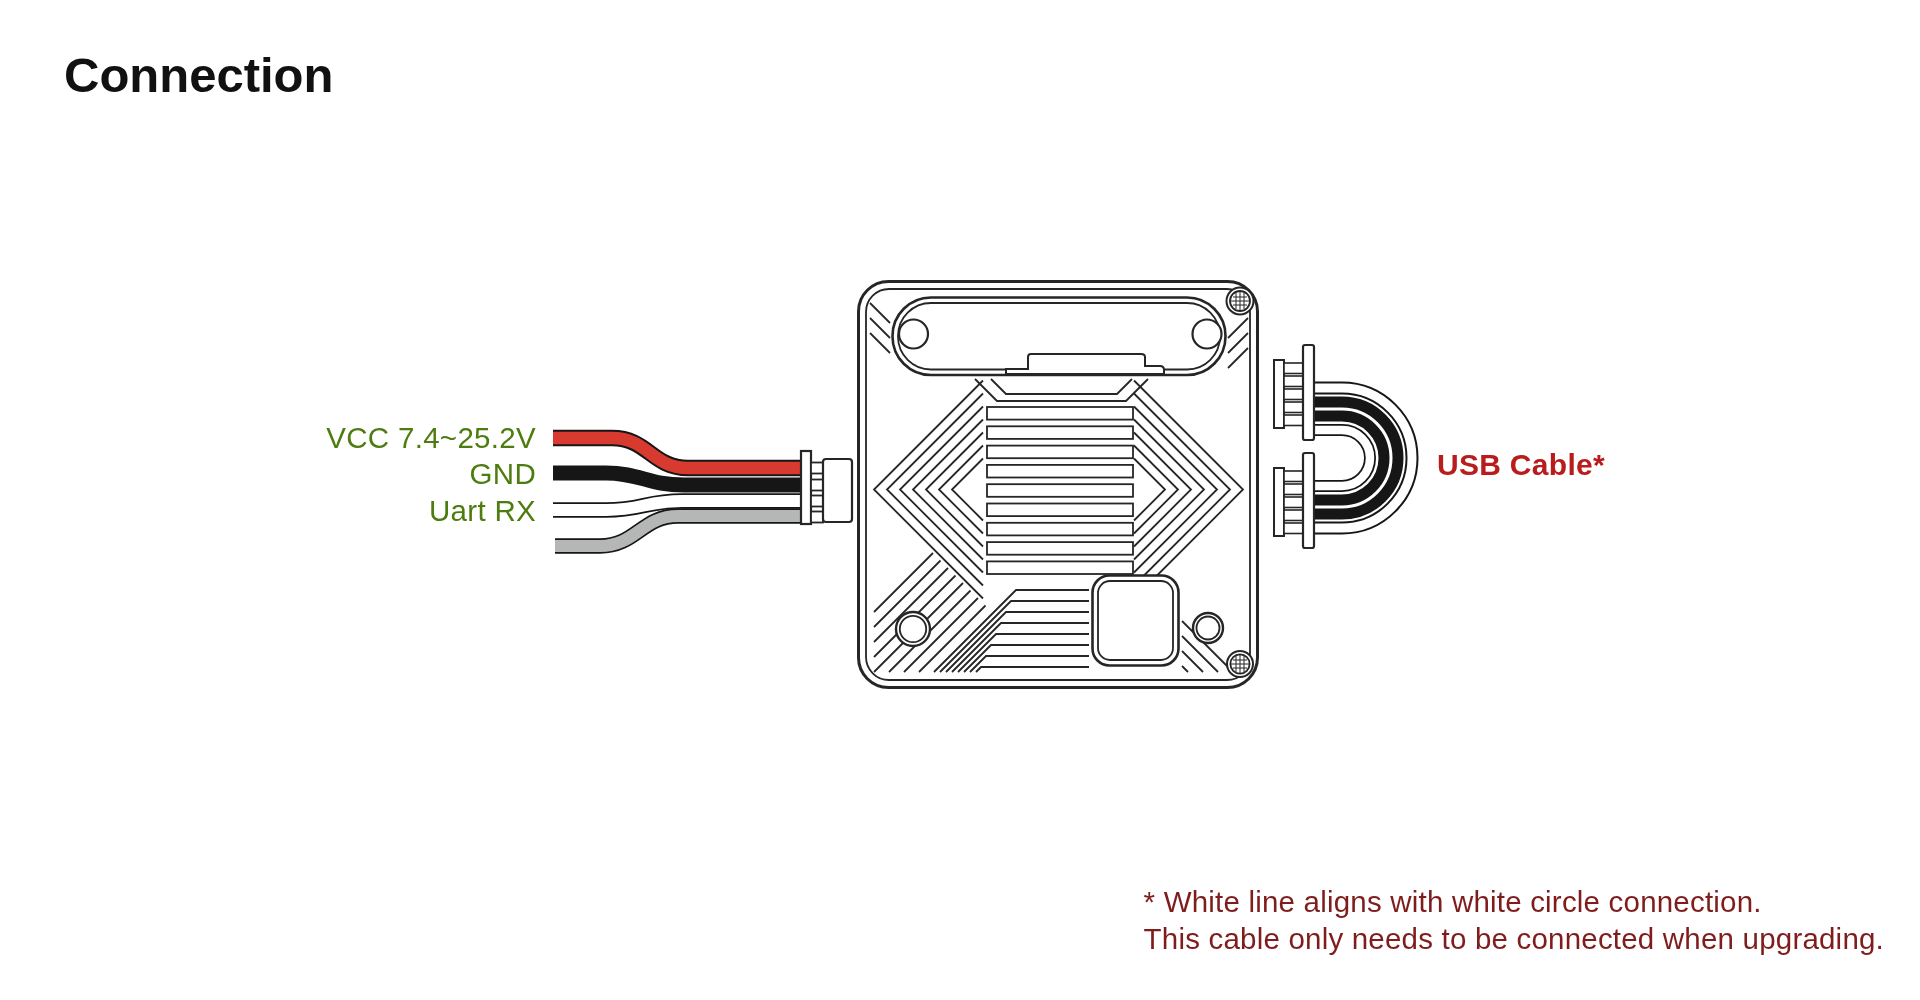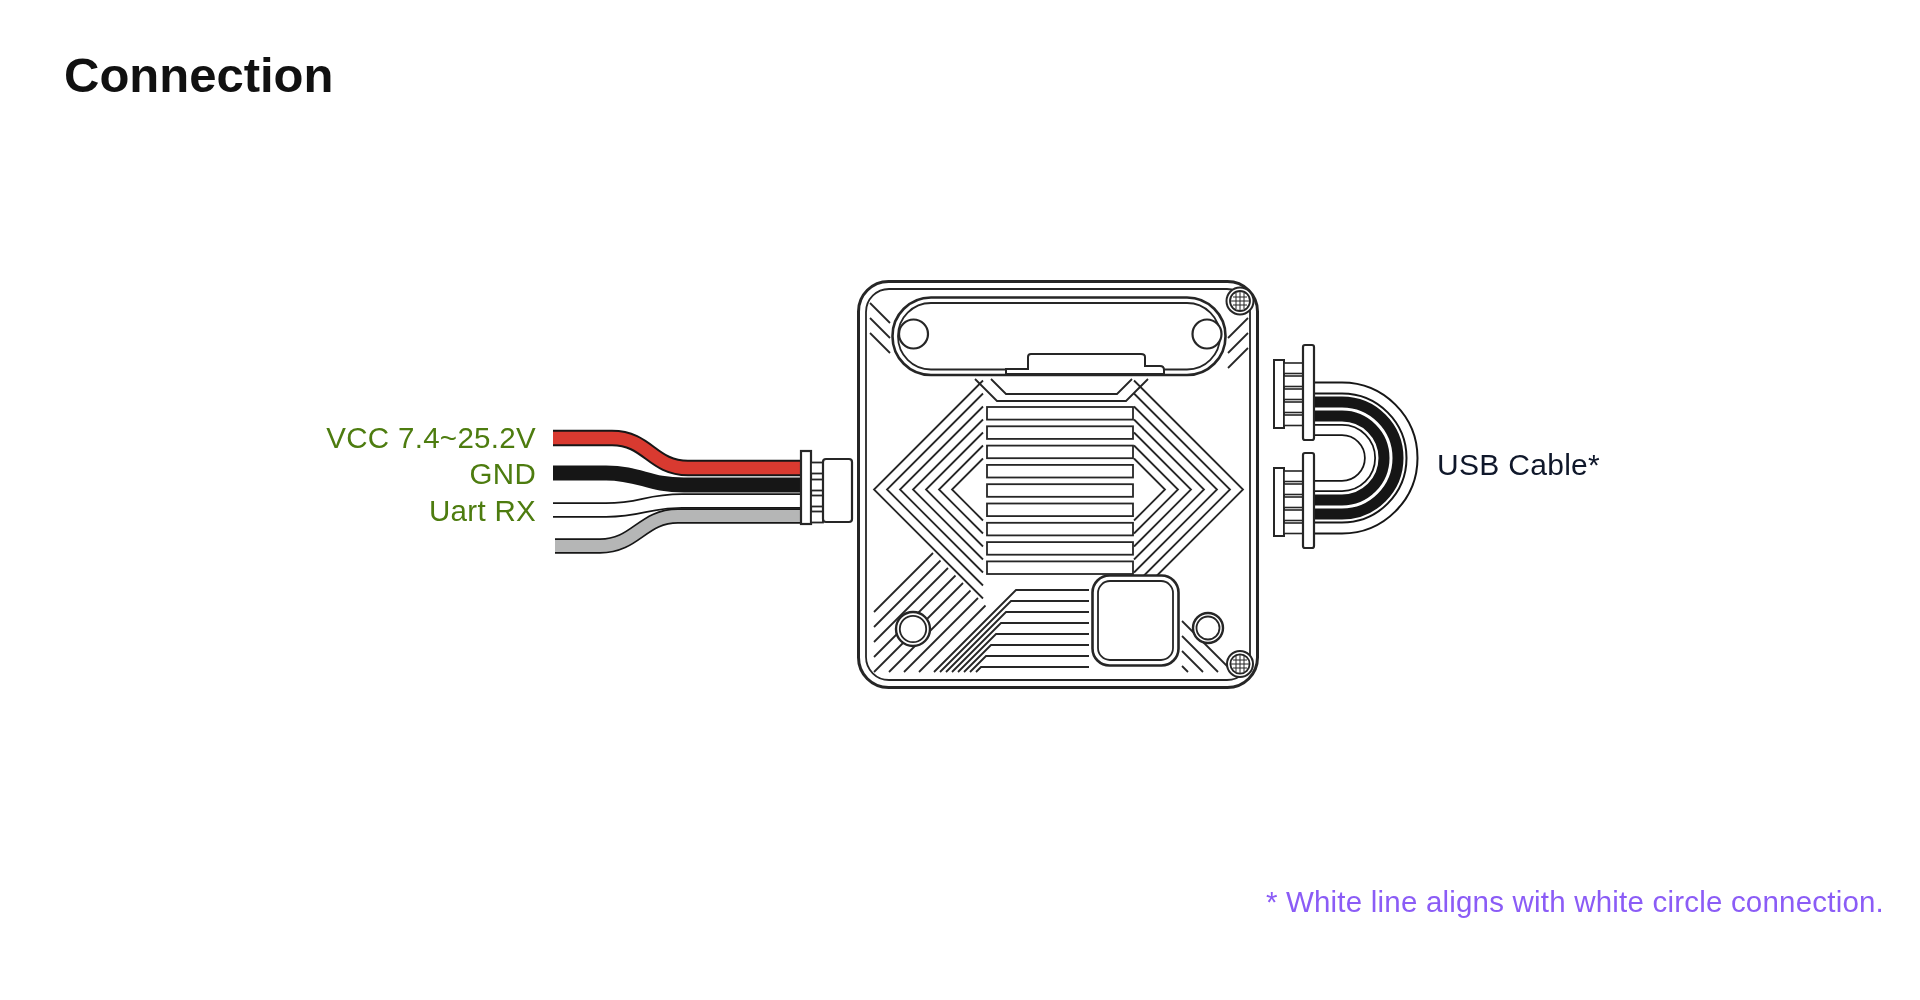--- a/index.html
+++ b/index.html
@@ -9,26 +9,26 @@
   }
   .title{
     position:absolute;left:64px;top:50px;font-size:49px;font-weight:700;
     color:#111111;letter-spacing:0px;line-height:1.05;
   }
   .wire-labels{
     position:absolute;left:236px;top:420px;width:300px;text-align:right;
     font-size:29.5px;line-height:36.4px;color:#4d7c0f;letter-spacing:0.3px;font-weight:400;
   }
   .usb-label{
-    position:absolute;left:1437px;top:448px;font-size:30px;color:#0f172a;
-    letter-spacing:0.3px;font-weight:400;
+    position:absolute;left:1437px;top:448px;font-size:30px;color:#b91c1c;
+    letter-spacing:0.3px;font-weight:700;
   }
   .footnote{
     position:absolute;right:36px;top:884px;text-align:left;
-    font-size:29.5px;line-height:36.5px;color:#8b5cf6;letter-spacing:0.2px;font-weight:400;
+    font-size:29.5px;line-height:36.5px;color:#7f1d1d;letter-spacing:0.2px;font-weight:400;
   }
   svg{position:absolute;left:0;top:0;}
   .ln{stroke:#262626;fill:none;stroke-width:1.8;}
   .lnb{stroke:#262626;fill:#ffffff;}
 </style>
 </head>
 <body>
 
 <div class="canvas">
 
@@ -233,15 +233,16 @@
   <div class="wire-labels">
     <div>VCC 7.4~25.2V</div>
     <div>GND</div>
     <div>Uart RX</div>
   </div>
 
   <div class="usb-label">USB Cable*</div>
 
   <div class="footnote">
     <div>* White line aligns with white circle connection.</div>
+    <div>This cable only needs to be connected when upgrading.</div>
   </div>
 
 </div>
 
 </body></html>

